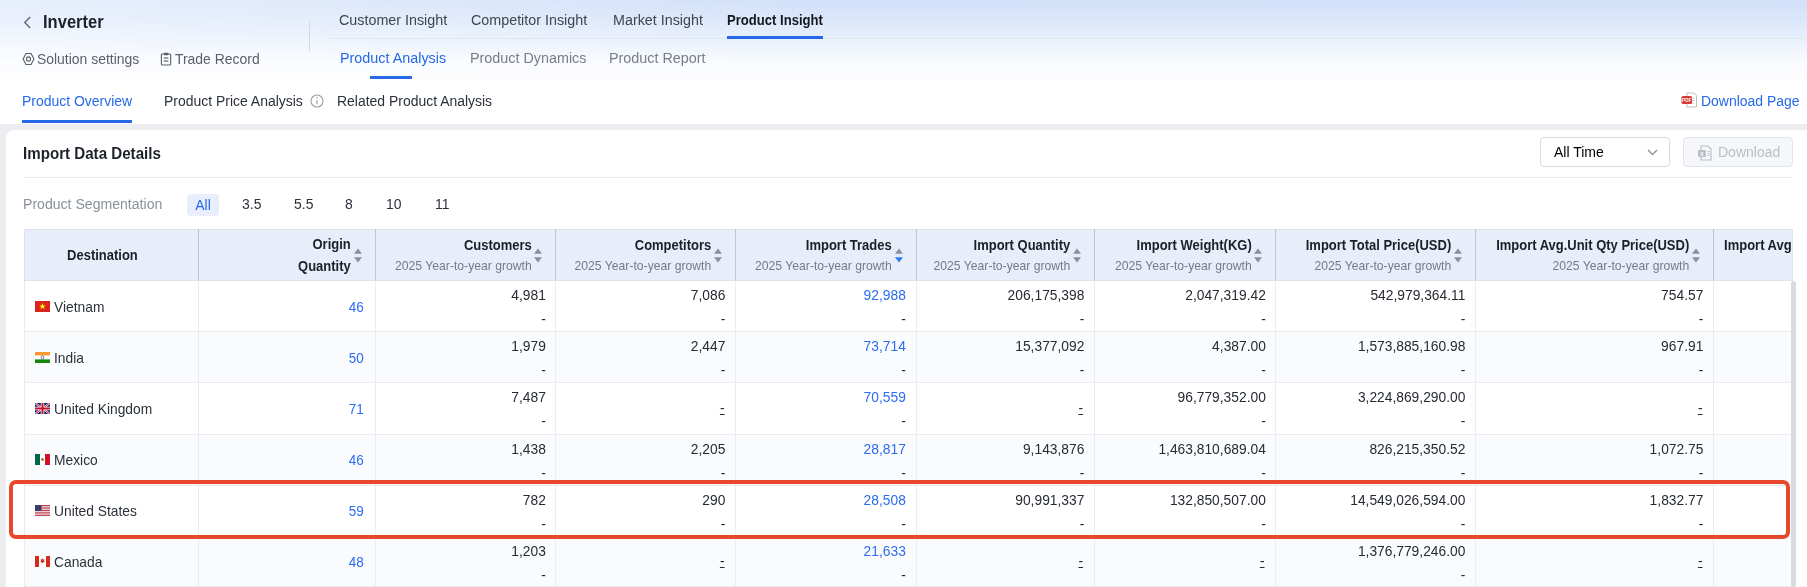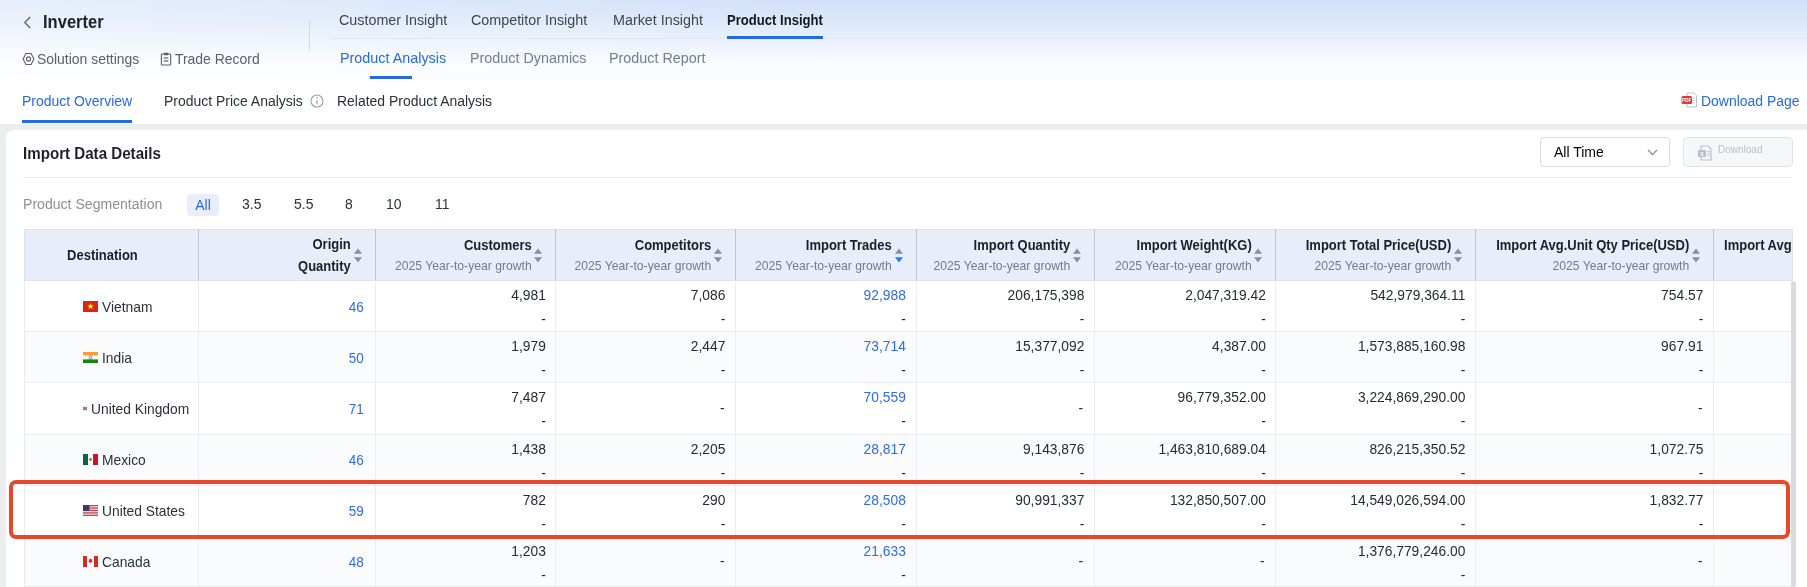--- a/index.html
+++ b/index.html
@@ -39,46 +39,46 @@
   #hr1 { left:16.5px; top:46.5px; width:1769px; height:1px; background:#ebedf0; }
   #seg { left:16.5px; top:65px; font-size:15.2px; color:#8a9199; transform:scaleX(0.927); transform-origin:left center; }
   #segall { left:181px; top:64px; width:32px; height:22px; background:#e8eefc;
     border-radius:4px; color:#2569e8; font-size:14px; text-align:center; line-height:22px; }
   .segn { top:65px; font-size:15px; color:#2b313a; transform:scaleX(0.93); transform-origin:left center; }
   #seltime { left:1534px; top:7px; width:130px; height:30px; background:#fff;
     border:1px solid #d8dce2; border-radius:4px; }
   #seltime .txt { position:absolute; left:13px; top:6px; font-size:14px; color:#000000; }
   #dlbtn { left:1677px; top:7px; width:110px; height:30px; background:#f6f7f9;
     border:1px solid #e1e4e9; border-radius:4px; }
-  #dlbtn .txt { position:absolute; left:34px; top:6px; font-size:10px; color:#b9bfc8; }
+  #dlbtn .txt { position:absolute; left:34px; top:6px; font-size:14px; color:#b9bfc8; }
 
   
   #tblwrap { left:17.5px; top:99px; width:1768.5px; height:358px; }
   table { border-collapse:collapse; table-layout:fixed; width:1768.5px; }
   th, td { padding:0; vertical-align:middle; }
   thead th { height:51px; background:#e8edfa; border-right:1px solid #c0c6d3;
     border-top:1px solid #dde1ea; border-bottom:1px solid #dfe3ec;
     font-size:13px; font-weight:700; color:#1b2026; position:relative; overflow:hidden; }
   thead th:first-child { border-left:1px solid #dde1ea; text-align:left;padding-left:32px; }
   thead th:last-child { border-right:1px solid #dfe3ed; }
   tbody td { height:51.2px; border-right:1px solid #eaecef; border-bottom:1px solid #e9ebee;
     font-size:13.8px; color:#262b33; text-align:right; position:relative; overflow:hidden; }
-  tbody td:first-child { border-left:1px solid #e8eaed; text-align:left;padding-left:48px; }
+  tbody td:first-child { border-left:1px solid #e8eaed; text-align:left; }
   tbody td:last-child { border-right:1px solid #eaecef; }
   tbody tr.alt td { background:#fafbfc; }
   tbody tr:last-child td { height:49.5px; }
   .hwrap { padding-right:26px; text-align:right; line-height:22px; white-space:nowrap; font-size:14.2px; transform:scaleX(0.915); transform-origin:right center; }
   .hsub { font-size:13.3px; font-weight:400; color:#757b86; line-height:20px; }
   .hl { padding-left:11px; white-space:nowrap; text-align:left; font-size:14.2px;
     transform:scaleX(0.915); transform-origin:left center; }
   .caret { position:absolute; right:13px; top:50%; margin-top:-7px; width:8px; height:15px; }
   .cell2 { padding:2px 10.5px 0 10.5px; line-height:24px; font-size:15px;
     transform:scaleX(0.92); transform-origin:right center; }
   .dash2 { color:#23272e; }
-  .cellc { padding:0 10.5px; }
+  .cellc { padding:0 10.5px;text-decoration:underline; }
   .sc { display:inline-block; font-size:15px; transform:scaleX(0.9); transform-origin:right center; }
   .blue { color:#2c6cf2; }
   .dst { padding-left:10.5px; display:flex; align-items:center; }
   .dst svg { margin-right:4px; }
   .dstt { color:#2b313a; font-size:15px; transform:scaleX(0.92); transform-origin:left center; }
 
   #vscroll { left:1790.5px; top:281px; width:5.5px; height:306px; background:#d8dbdf; border-radius:3px; }
   #redbox { left:9px; top:479.5px; width:1781px; height:59px; border:4px solid #e7472b; border-radius:7px; }
 </style>
 </head>

